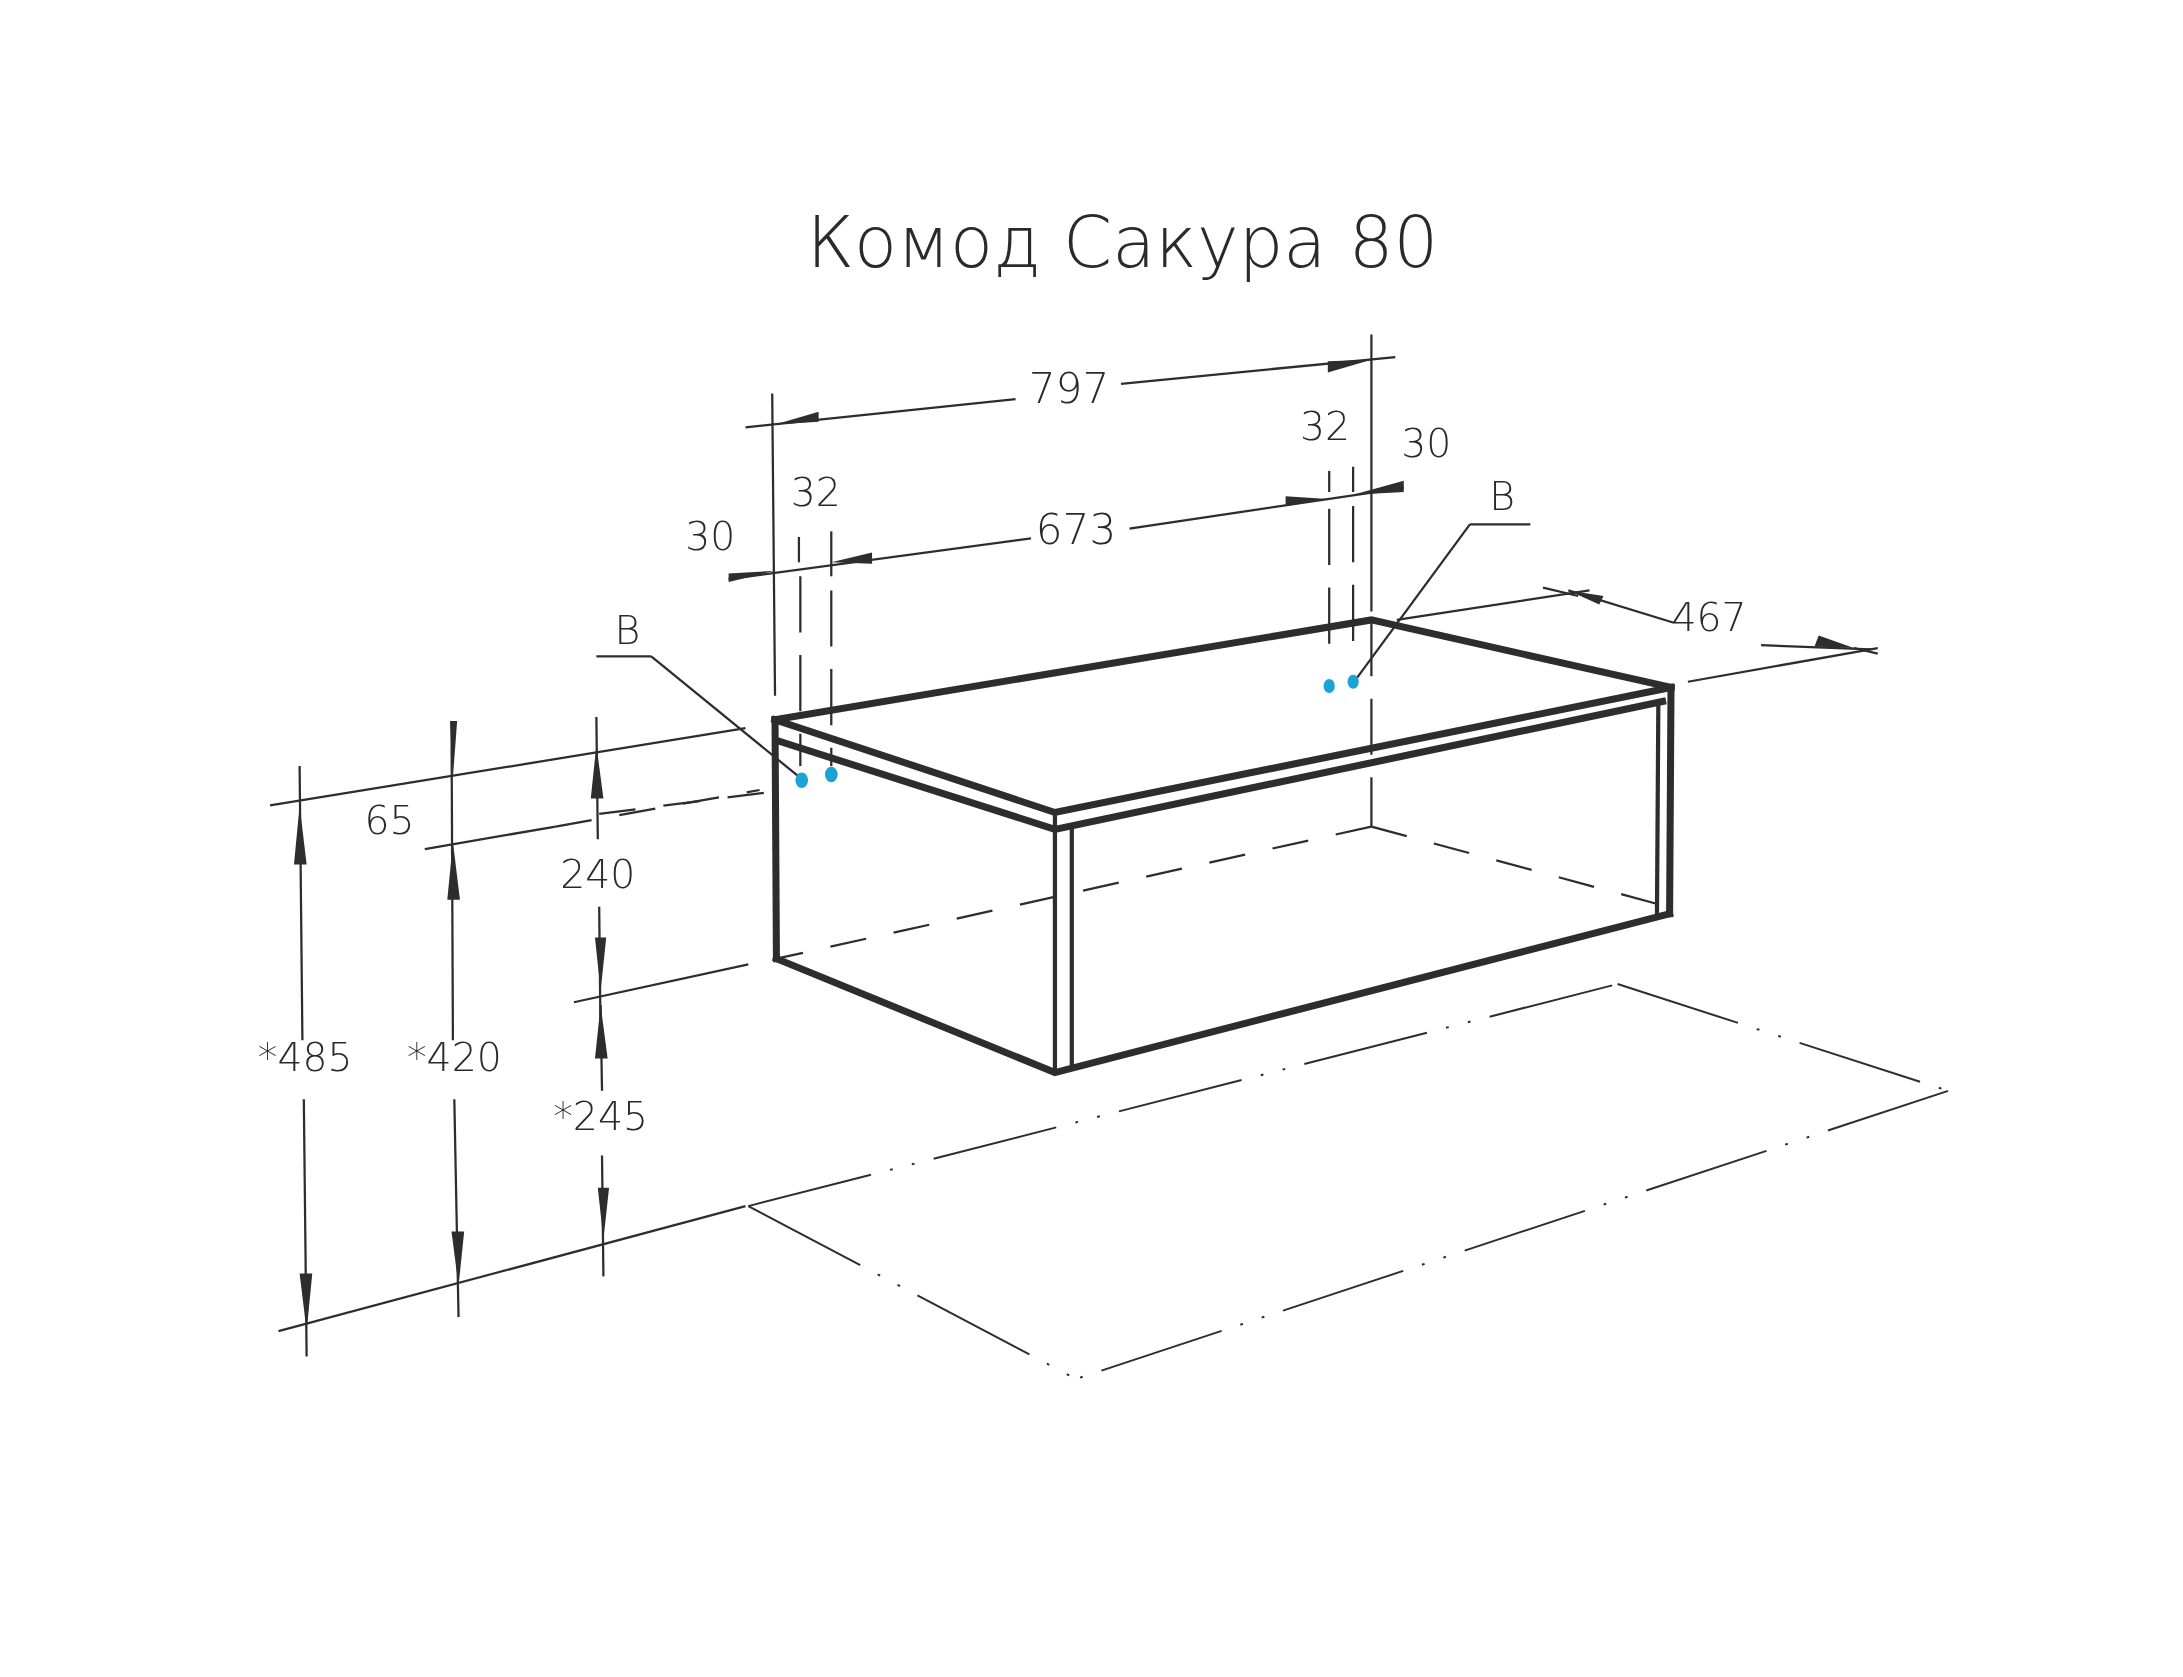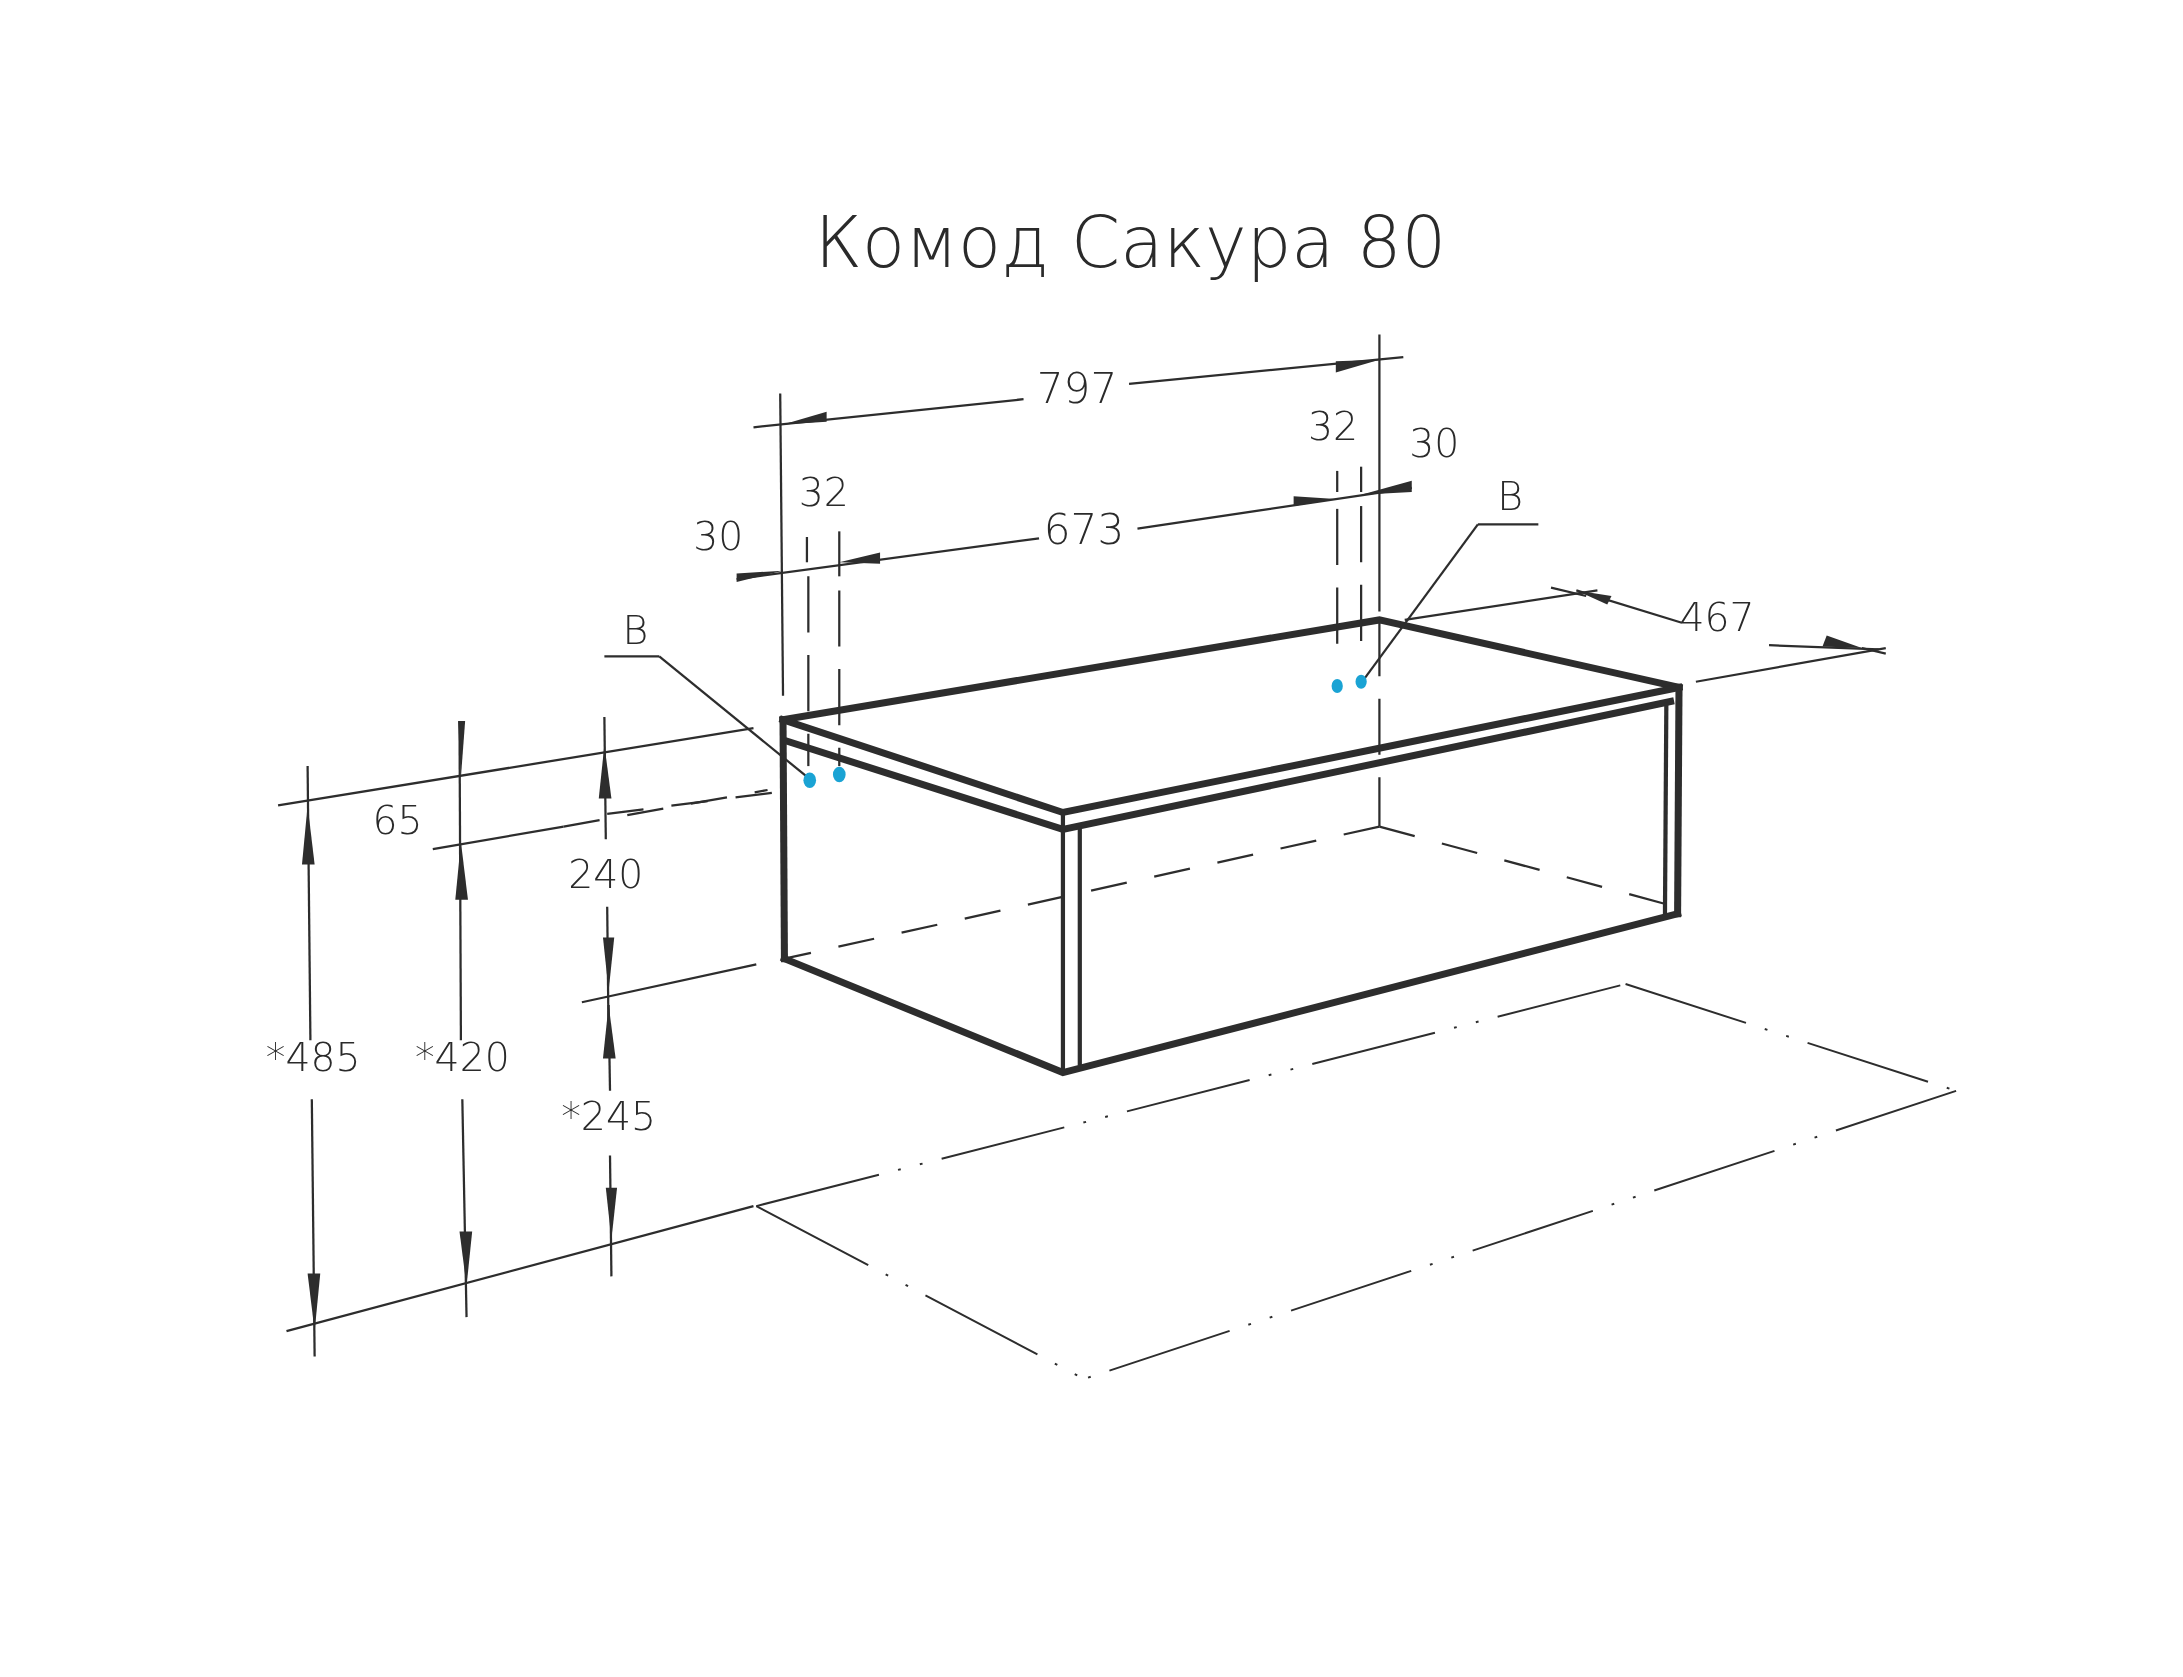--- a/index.html
+++ b/index.html
@@ -1,17 +1,17 @@
 <!DOCTYPE html>
 <html style="font-size:11.6px"><head>
 <meta charset="utf-8">
 <style>
   html, body { margin: 0; padding: 0; background: #ffffff; }
   body { width: 2183px; height: 1677px; overflow: hidden; position: relative; }
-  .canvas { position: absolute; left: 8px; top: 0; width: 2150px; height: 1677px; }
+  .canvas { position: absolute; left: 0; top: 0; width: 2150px; height: 1677px; }
   svg { display: block; }
   .ttl { font-family: "DejaVu Sans", sans-serif; font-weight: 200; fill: #2a2a2a; }
   .dim { font-family: "DejaVu Sans", sans-serif; font-weight: 200; fill: #2a2a2a; }
   .thick { stroke: #2d2d2d; stroke-width: 5; fill: none; stroke-linejoin: miter; stroke-linecap: square; }
   .thin { stroke: #2d2d2d; stroke-width: 1.6; fill: none; }
   .dash { stroke: #2d2d2d; stroke-width: 1.6; fill: none; stroke-dasharray: 26 20; }
   .dashdot { stroke: #2d2d2d; stroke-width: 1.4; fill: none; stroke-dasharray: 90 14 2 14 2 14; }
   .hidden-v { stroke: #2d2d2d; stroke-width: 1.6; fill: none; stroke-dasharray: 40 16; }
   .arrow { fill: #2d2d2d; }
 </style>

